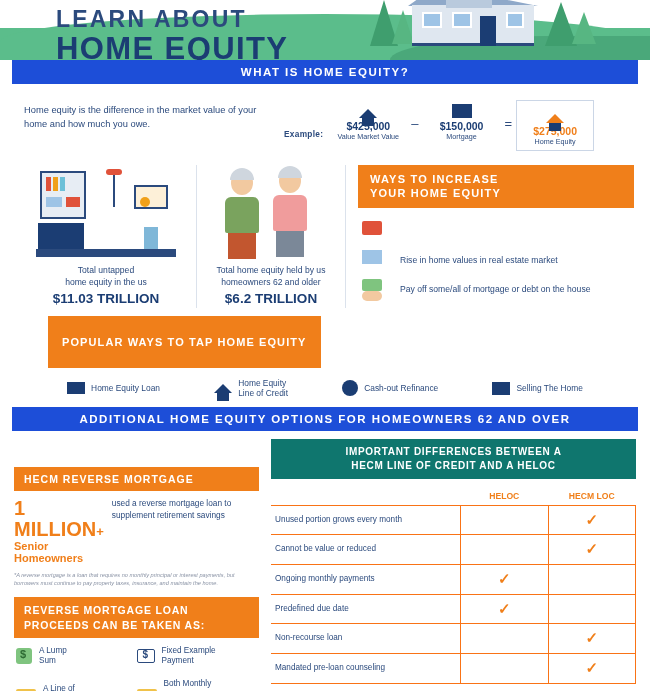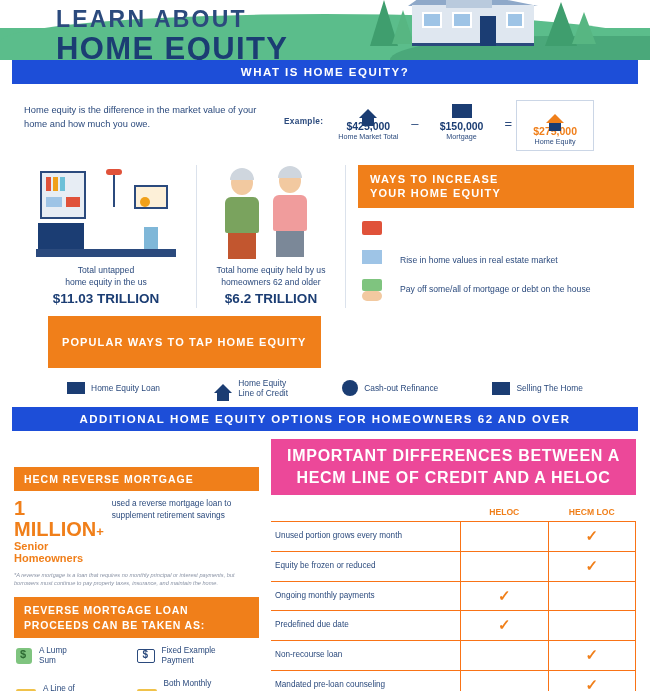--- a/index.html
+++ b/index.html
@@ -70,21 +70,21 @@
   }
   .bar.wide { margin:0 12px; }
 
   
   .whatis {
     display:flex; padding:12px 24px 10px 24px; gap:10px;
   }
   .whatis .desc {
     width:250px; font-size:9.3px; line-height:1.5; color:#2b4a7d; padding-top:8px;
   }
-  .example-wrap { flex:1; display:flex; align-items:flex-start; gap:6px; padding-top:4px;}
+  .example-wrap { flex:1; display:flex; align-items:center; gap:6px; padding-top:4px;}
   .example-label { font-size:8.3px; font-weight:bold; color:#2b4a7d; padding-top:16px; letter-spacing:.3px;}
   .calc { display:flex; align-items:flex-start; gap:4px; }
   .calc .op { font-size:13px; color:#2b4a7d; padding-top:16px; }
   .calc-item { text-align:center; width:78px; }
   .calc-item .icon { height:18px; margin-bottom:2px; display:flex; justify-content:center; align-items:flex-end;}
   .calc-item .val { font-size:10.5px; font-weight:bold; }
   .calc-item .lbl { font-size:7.2px; color:#2b4a7d; }
   .v-blue { color:#1b3d73; }
   .v-orange { color:#f07f1a; }
   .calcbox { border:1px solid #cbd6e6; padding:4px 2px; }
@@ -152,21 +152,21 @@
   .senior { font-size:11px; font-weight:bold; color:#f07f1a; }
   .million-side { font-size:8.3px; color:#2b4a7d; line-height:1.45; padding-top:6px;}
   .disclaimer { font-size:5.6px; color:#8a93a5; line-height:1.5; margin-top:7px; font-style:italic;}
 
   .proceeds-bar { background:#f07f1a; color:#fff; font-weight:bold; font-size:10.5px;
     letter-spacing:.8px; padding:6px 10px; line-height:1.35; margin-top:10px;}
   .proceeds-grid { display:flex; flex-wrap:wrap; padding:8px 2px 0 2px;}
   .pg-item { width:50%; display:flex; align-items:center; gap:7px; margin-bottom:12px;}
   .pg-tx { font-size:8.2px; color:#2b4a7d; line-height:1.3;}
 
-  .diff-bar { background:#ec4899; color:#fff; font-weight:bold; font-size:16px;
+  .diff-bar { background:#0f766e; color:#fff; font-weight:bold; font-size:10px;
     letter-spacing:.7px; padding:6px 14px; text-align:center; line-height:1.4;}
   table.diff { width:100%; border-collapse:collapse; margin-top:8px; }
   table.diff th { font-size:8.6px; color:#f07f1a; font-weight:bold; padding:4px 2px; text-align:center;}
   table.diff td { font-size:8.2px; color:#2b4a7d; padding:6px 4px; border:1px solid #f97316; line-height:1.3;}
   table.diff td.lbl { border-left:none; width:52%;}
   table.diff td.ck { text-align:center; width:24%; }
   .check { color:#f07f1a; font-size:15px; font-weight:bold; line-height:1;}
   .bag { width:16px; height:16px; background:#7fc47f; border-radius:3px; position:relative;}
   .bag:after{content:"$"; position:absolute; left:4px; top:0px; font-size:11px; color:#2e6b34; font-weight:bold;}
   .card { width:20px; height:13px; background:#f0c24a; border-radius:2px; position:relative;}
@@ -212,21 +212,21 @@
   <div class="whatis">
     <div class="desc">Home equity is the difference in the market value of your home and how much you owe.</div>
     <div class="example-wrap">
       <div class="example-label">Example:</div>
       <div class="calc">
         <div class="calc-item">
           <div class="icon">
             <div class="house-ic"></div>
           </div>
           <div class="val v-blue">$425,000</div>
-          <div class="lbl">Home Market Total</div>
+          <div class="lbl">Value Market Value</div>
         </div>
         <div class="op">–</div>
         <div class="calc-item">
           <div class="icon">
             <div style="width:20px;height:14px;background:#1b3d73;"></div>
           </div>
           <div class="val v-blue">$150,000</div>
           <div class="lbl">Mortgage</div>
         </div>
         <div class="op">=</div>
@@ -395,21 +395,21 @@
             <th>HECM LOC</th>
           </tr>
         </thead>
         <tbody id="diff-body">
             <tr>
               <td class="lbl">Unused portion grows every month</td>
               <td class="ck"></td>
               <td class="ck"><span class="check">✓</span></td>
             </tr>
             <tr>
-              <td class="lbl">Equity be frozen or reduced</td>
+              <td class="lbl">Cannot be value or reduced</td>
               <td class="ck"></td>
               <td class="ck"><span class="check">✓</span></td>
             </tr>
             <tr>
               <td class="lbl">Ongoing monthly payments</td>
               <td class="ck"><span class="check">✓</span></td>
               <td class="ck"></td>
             </tr>
             <tr>
               <td class="lbl">Predefined due date</td>

